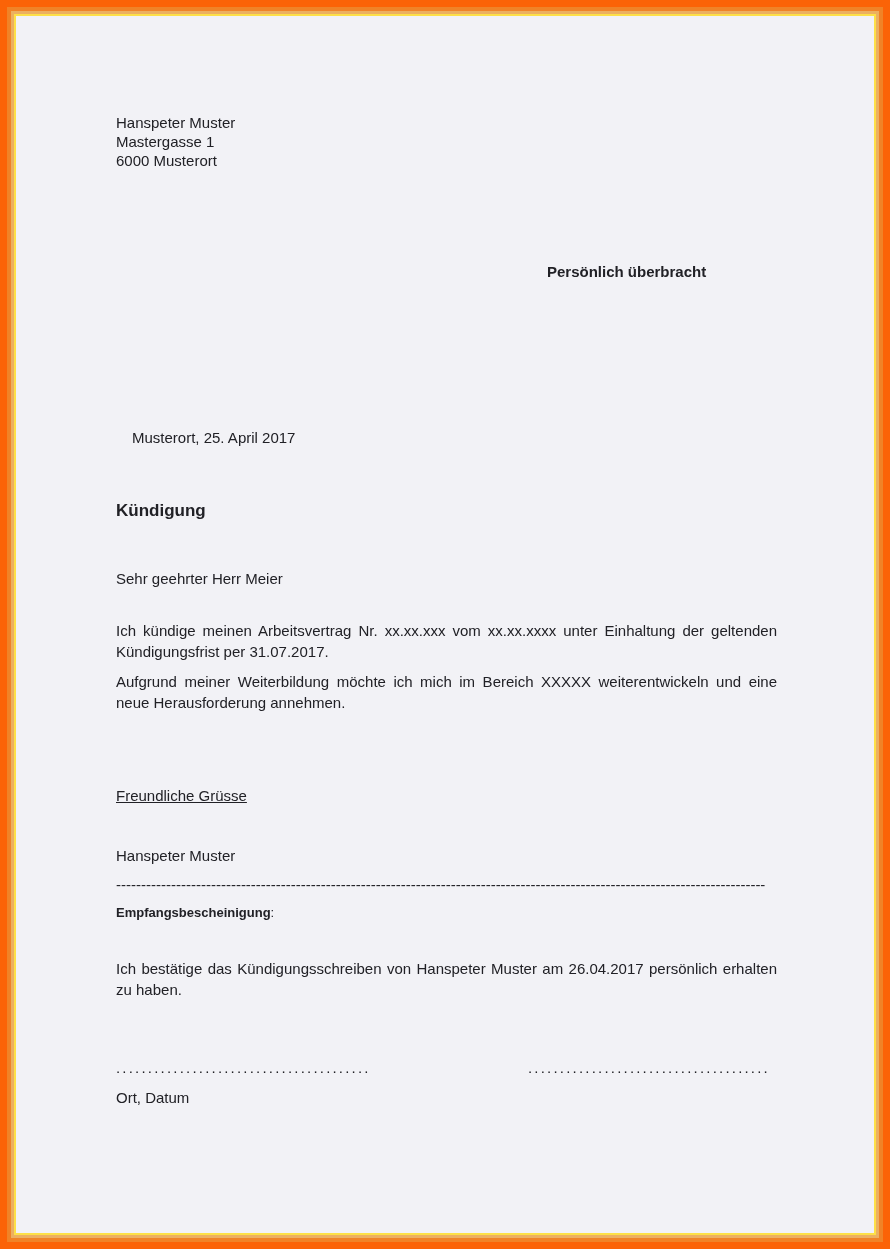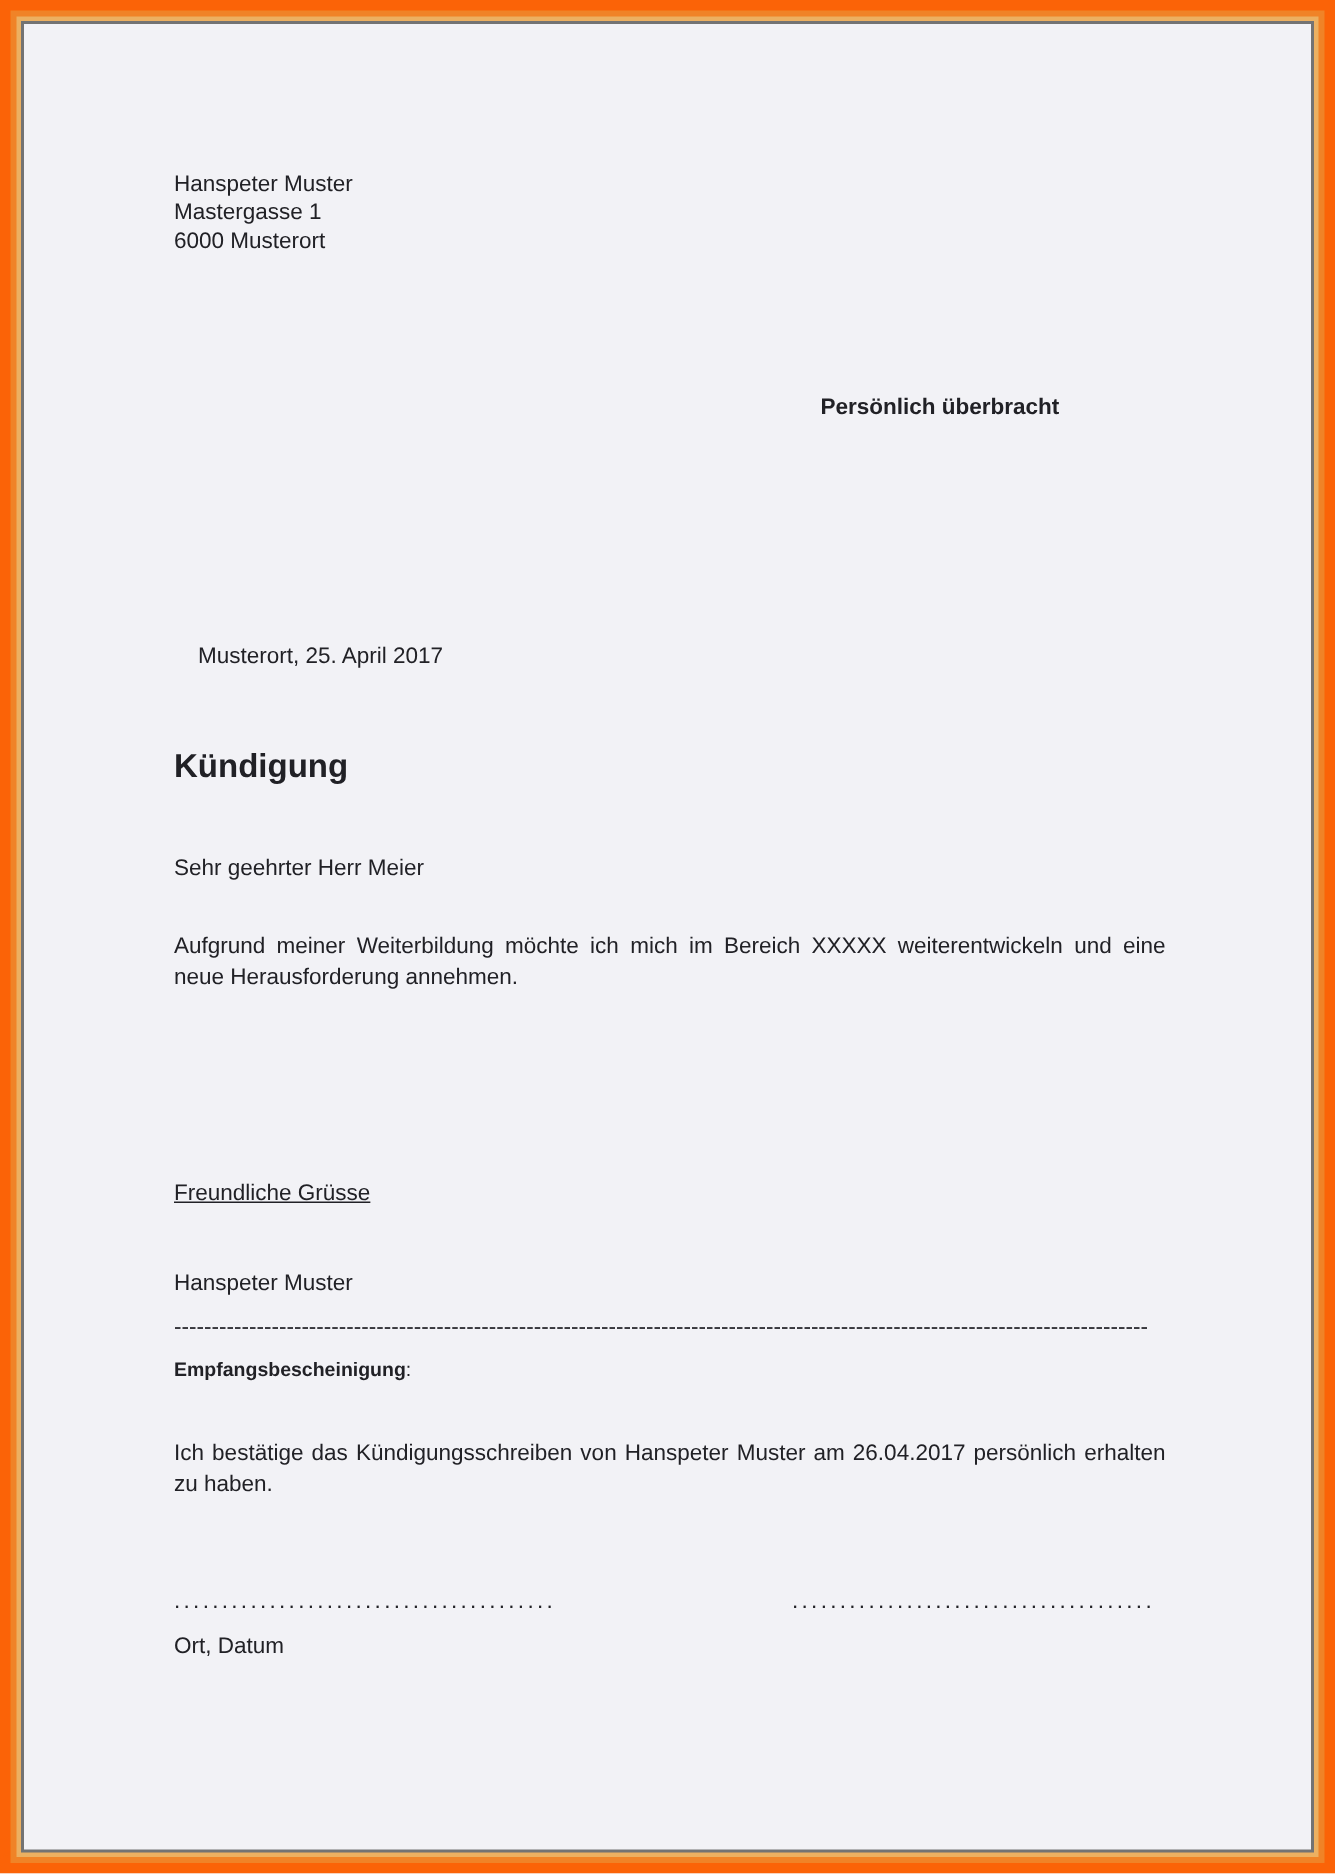--- a/index.html
+++ b/index.html
@@ -3,21 +3,21 @@
 <meta charset="utf-8">
 <style>
   * { margin: 0; padding: 0; box-sizing: border-box; }
   html, body { background: #ffffff; }
   body { font-family: "Liberation Sans", "DejaVu Sans", sans-serif; }
 
   
   .frame-a { width: 890px; height: 1249px; background: #fb6307; padding: 7px; }
   .frame-b { width: 100%; height: 100%; background: #f08327; padding: 4px; }
   .frame-c { width: 100%; height: 100%; background: #ecb061; padding: 3px; }
-  .frame-d { width: 100%; height: 100%; background: #737373; padding: 2px; }
+  .frame-d { width: 100%; height: 100%; background: #fde047; padding: 2px; }
 
   .paper {
     position: relative;
     width: 100%; height: 100%;
     background: #f2f2f6;
     color: #212126;
     font-size: 15px;
     line-height: 21px;
     overflow: hidden;
   }
@@ -25,21 +25,21 @@
   .blk { position: absolute; }
 
   .addr-line { line-height: 19px; }
 
   .sender        { left: 100px; top: 97px; }
   .recipient     { left: 531px; top: 246px; }
   .delivery-note { font-weight: bold; line-height: 19px; }
   .recipient-address { margin-top: 18px; }
 
   .date-line     { left: 116px; top: 411px; }
-  .subject       { left: 100px; top: 484px; font-size: 22px; font-weight: bold; }
+  .subject       { left: 100px; top: 484px; font-size: 17px; font-weight: bold; }
   .salutation    { left: 100px; top: 552px; }
 
   .body-text     { left: 100px; top: 604px; width: 661px; }
   .body-text p   { text-align: justify; margin-bottom: 9px; }
 
   .closing       { left: 100px; top: 769px; text-decoration: underline; }
   .signature-name{ left: 100px; top: 829px; }
 
   .dashed-sep    { left: 100px; top: 858px; width: 649px; overflow: hidden;
                    white-space: nowrap; font-size: 15px; letter-spacing: 0; color: #26262b; }
@@ -74,20 +74,21 @@
             <div class="delivery-note">Persönlich überbracht</div>
           </div>
 
           <div class="blk date-line">Musterort, 25. April 2017</div>
 
           <div class="blk subject">Kündigung</div>
 
           <div class="blk salutation">Sehr geehrter Herr Meier</div>
 
           <div class="blk body-text">
+            <p>Ich kündige meinen Arbeitsvertrag Nr. xx.xx.xxx vom xx.xx.xxxx unter Einhaltung der geltenden Kündigungsfrist per 31.07.2017.</p>
             <p>Aufgrund meiner Weiterbildung möchte ich mich im Bereich XXXXX weiterentwickeln und eine neue Herausforderung annehmen.</p>
           </div>
 
           <div class="blk closing">Freundliche Grüsse</div>
 
           <div class="blk signature-name">Hanspeter Muster</div>
 
           <div class="blk dashed-sep">------------------------------------------------------------------------------------------------------------------------------------------------------</div>
 
           <div class="blk receipt-heading"><span class="hb">Empfangsbescheinigung</span><span class="hc">:</span></div>

